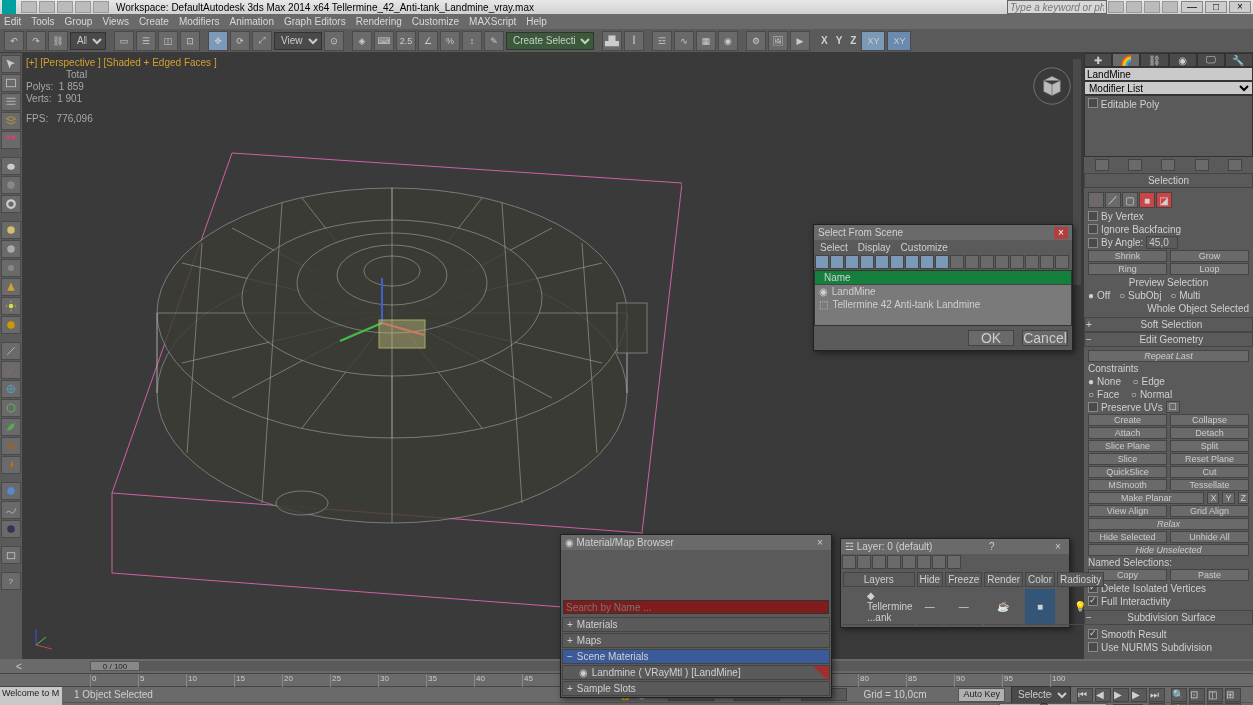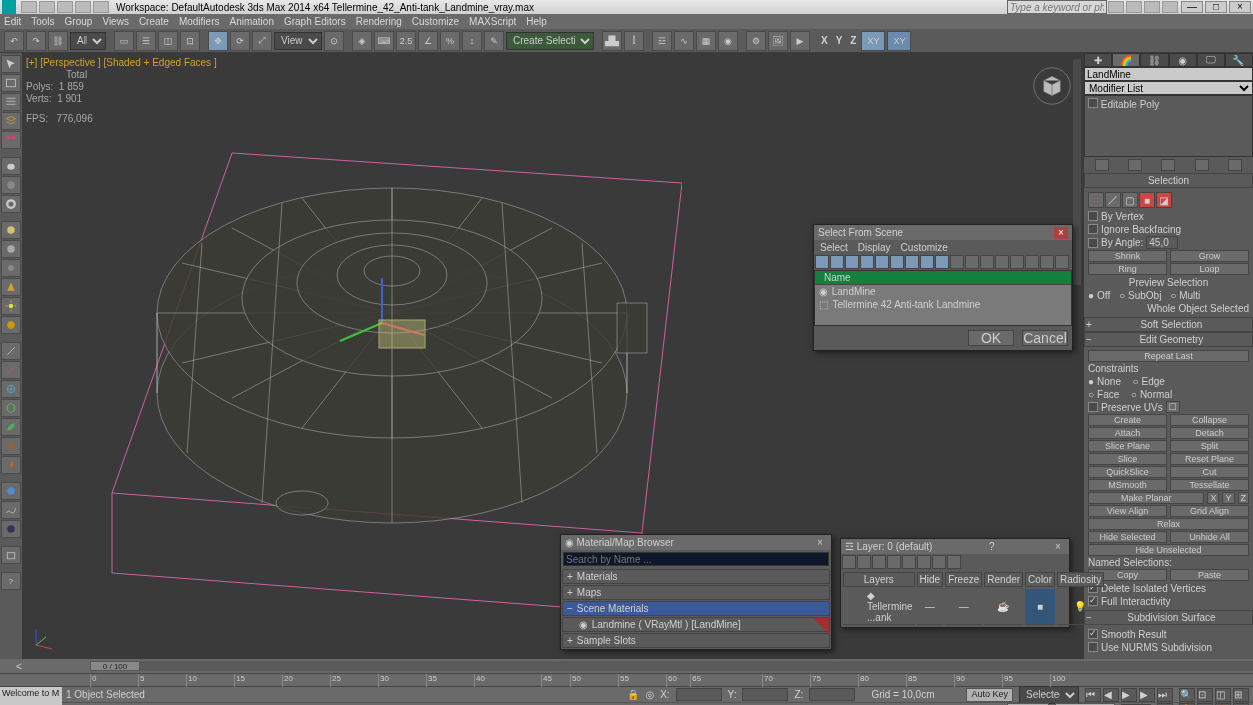--- a/index.html
+++ b/index.html
@@ -39,32 +39,32 @@
 .rightpanel .tabs .t.active { background: #6a6a6a; }
 .rp-input { width: 100%; height: 14px; background: #cacaca; color: #000; border: 1px solid #333; padding: 0 2px; font-size: 10px; }
 .rp-select { width: 100%; height: 14px; background: #cacaca; color: #000; border: 1px solid #333; font-size: 10px; }
 .rp-list { height: 62px; background: #5a5a5a; border: 1px solid #333; padding: 1px; color: #d0d0d0; }
 .rp-btns { display: flex; justify-content: space-around; padding: 2px; gap: 2px; }
 .rp-btns .b { width: 14px; height: 12px; background: #6a6a6a; border: 1px solid #444; cursor: pointer; }
 .rp-rollout-title { background: #5a5a5a; text-align: center; color: #d0d0d0; padding: 1px; border: 1px solid #444; font-size: 10px; }
 .rp-body { padding: 2px 4px; font-size: 10px; color: #d0d0d0; }
 .rp-row { display: flex; align-items: center; gap: 3px; margin: 1px 0; min-height: 12px; }
 .sobtn { height: 12px; background: #6a6a6a; border: 1px solid #444; color: #ccc; font-size: 9px; text-align: center; cursor: pointer; flex: 1; padding: 0 2px; }
-.sobtn.wide { flex: 2; }
+.sobtn.wide { flex: 2; font-style: italic; }
 .ckbox { width: 10px; height: 10px; border: 1px solid #888; background: #4a4a4a; display: inline-block; cursor: pointer; position: relative; }
 .ckbox.checked::after { content: '✓'; position: absolute; top: -2px; left: 0; font-size: 9px; color: #d0d0d0; }
 .statusbar1 { height: 14px; background: #6a6a6a; display: flex; align-items: center; padding: 0 16px; position: relative; gap: 4px; }
 .time-slider { position: absolute; left: 90px; right: 0; top: 2px; height: 10px; background: #5a5a5a; }
 .time-handle { position: absolute; left: 0; width: 50px; height: 10px; background: #888; border: 1px solid #555; text-align: center; font-size: 8px; color: #222; }
 .ruler { height: 13px; background: #6a6a6a; display: flex; position: relative; border-top: 1px solid #444; }
 .ruler .tick { position: absolute; top: 0; font-size: 8px; color: #ccc; border-left: 1px solid #888; height: 13px; padding-left: 1px; }
 .statusbar2 { height: 32px; background: #6a6a6a; display: flex; border-top: 1px solid #444; }
 .sb-left { width: 62px; background: #c8c8c8; color: #222; padding: 1px 2px; font-size: 9px; }
 .sb-mid { flex:1; display: flex; flex-direction: column; }
-.sb-mid-row { height: 16px; display: flex; align-items: center; padding: 0 4px; gap: 6px; font-size: 10px; border-bottom: 1px solid #555; }
+.sb-mid-row { height: 16px; display: flex; align-items: center; padding: 0 12px; gap: 6px; font-size: 10px; border-bottom: 1px solid #555; }
 .sb-field { background: #5a5a5a; color: #ccc; border: 1px solid #444; height: 13px; padding: 0 2px; width: 46px; font-size: 10px; }
 .sb-key { height: 14px; background: #b0b0b0; border: 1px solid #555; font-size: 9px; color: #222; padding: 0 4px; cursor: pointer; }
 .sb-icons { display: flex; gap: 2px; }
 .sb-icons .i { width: 16px; height: 14px; background: #5a5a5a; border: 1px solid #444; cursor: pointer; }
 .search-top { background: #d8d8d8; color: #444; font-style: italic; border: 1px solid #666; height: 14px; width: 100px; padding: 0 2px; font-size: 10px; }
 .dialog { position: absolute; background: #5a5a5a; border: 1px solid #222; box-shadow: 2px 2px 6px rgba(0,0,0,0.5); }
 .dlg-title { height: 15px; background: #6a6a6a; display: flex; align-items: center; padding: 0 4px; font-size: 10px; color: #d0d0d0; }
 .dlg-title .close { margin-left: auto; width: 14px; height: 12px; background: #b04040; color: #fff; text-align: center; line-height: 11px; cursor: pointer; }
 .dlg-menu { height: 14px; background: #5a5a5a; display: flex; gap: 10px; padding: 0 6px; align-items: center; color: #d0d0d0; }
 .dlg-tb { height: 16px; background: #5a5a5a; display: flex; gap: 1px; padding: 1px; }
@@ -549,21 +549,21 @@
 <div class="ruler" id="ruler">
     <div class="tick" style="left: 90px;">0</div>
     <div class="tick" style="left: 138px;">5</div>
     <div class="tick" style="left: 186px;">10</div>
     <div class="tick" style="left: 234px;">15</div>
     <div class="tick" style="left: 282px;">20</div>
     <div class="tick" style="left: 330px;">25</div>
     <div class="tick" style="left: 378px;">30</div>
     <div class="tick" style="left: 426px;">35</div>
     <div class="tick" style="left: 474px;">40</div>
-    <div class="tick" style="left: 541px;">45</div>
+    <div class="tick" style="left: 522px;">45</div>
     <div class="tick" style="left: 570px;">50</div>
     <div class="tick" style="left: 618px;">55</div>
     <div class="tick" style="left: 666px;">60</div>
     <div class="tick" style="left: 690px; font-family: Liberation Mono, monospace;">65</div>
     <div class="tick" style="left: 762px;">70</div>
     <div class="tick" style="left: 810px;">75</div>
     <div class="tick" style="left: 858px;">80</div>
     <div class="tick" style="left: 906px;">85</div>
     <div class="tick" style="left: 954px;">90</div>
     <div class="tick" style="left: 1002px;">95</div>
@@ -660,21 +660,21 @@
       </div>
   </div>
   <div class="dlg-btns">
     <div class="dbtn">OK</div>
     <div class="dbtn">Cancel</div>
   </div>
 </div>
 
 <div class="dialog" style="left:560px;top:534px;width:272px">
   <div class="dlg-title"><span>◉</span>&nbsp;<span>Material/Map Browser</span><div class="close" style="background:#6a6a6a;color:#ccc">×</div></div>
-  <div style="padding:2px"><input class="rp-input" style="background: #0f172a; color: rgb(170, 170, 170);" placeholder="Search by Name ..."></div>
+  <div style="padding:2px"><input class="rp-input" style="background: #7f1d1d; color: rgb(170, 170, 170); margin-top: 48px;" placeholder="Search by Name ..."></div>
   <div class="matbrowser-row">
       <span>+</span>
       <span>Materials</span>
     </div>
   <div class="matbrowser-row">
       <span>+</span>
       <span>Maps</span>
     </div>
   <div class="matbrowser-row sel">
       <span>−</span>

